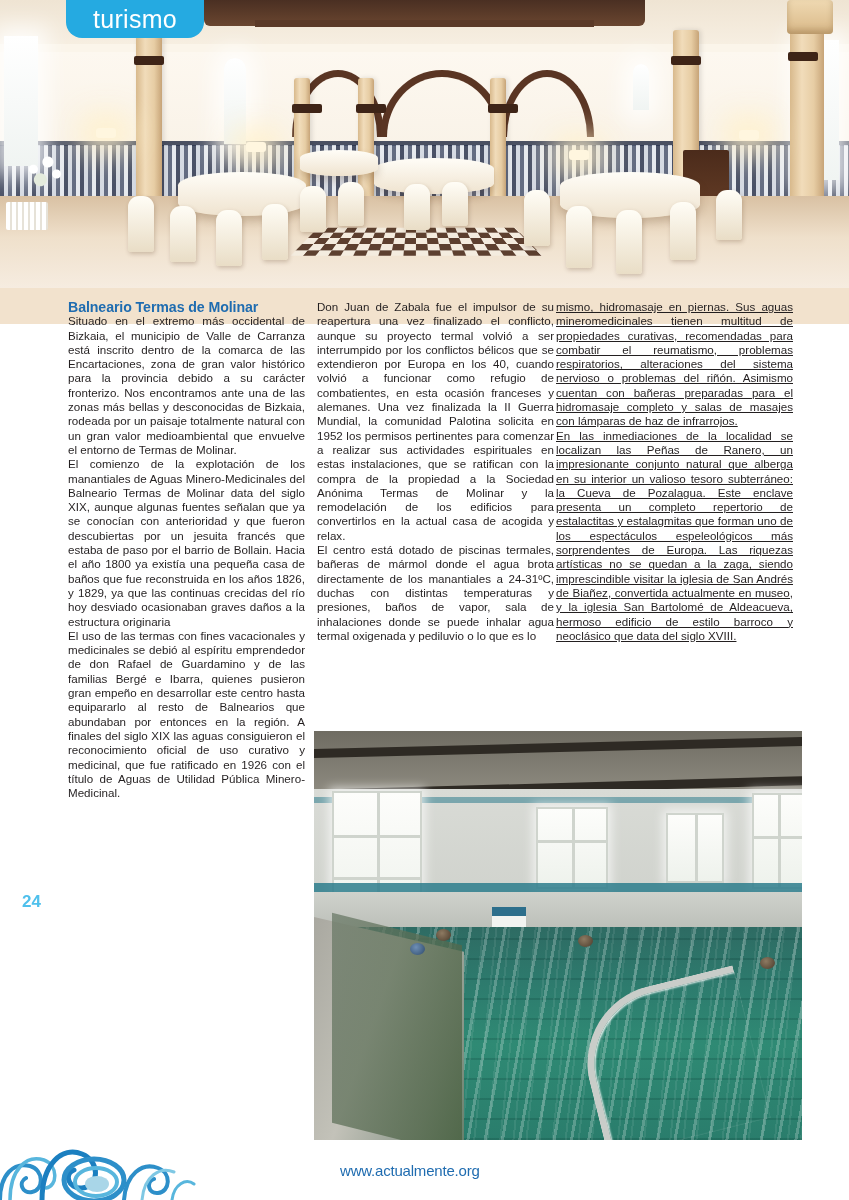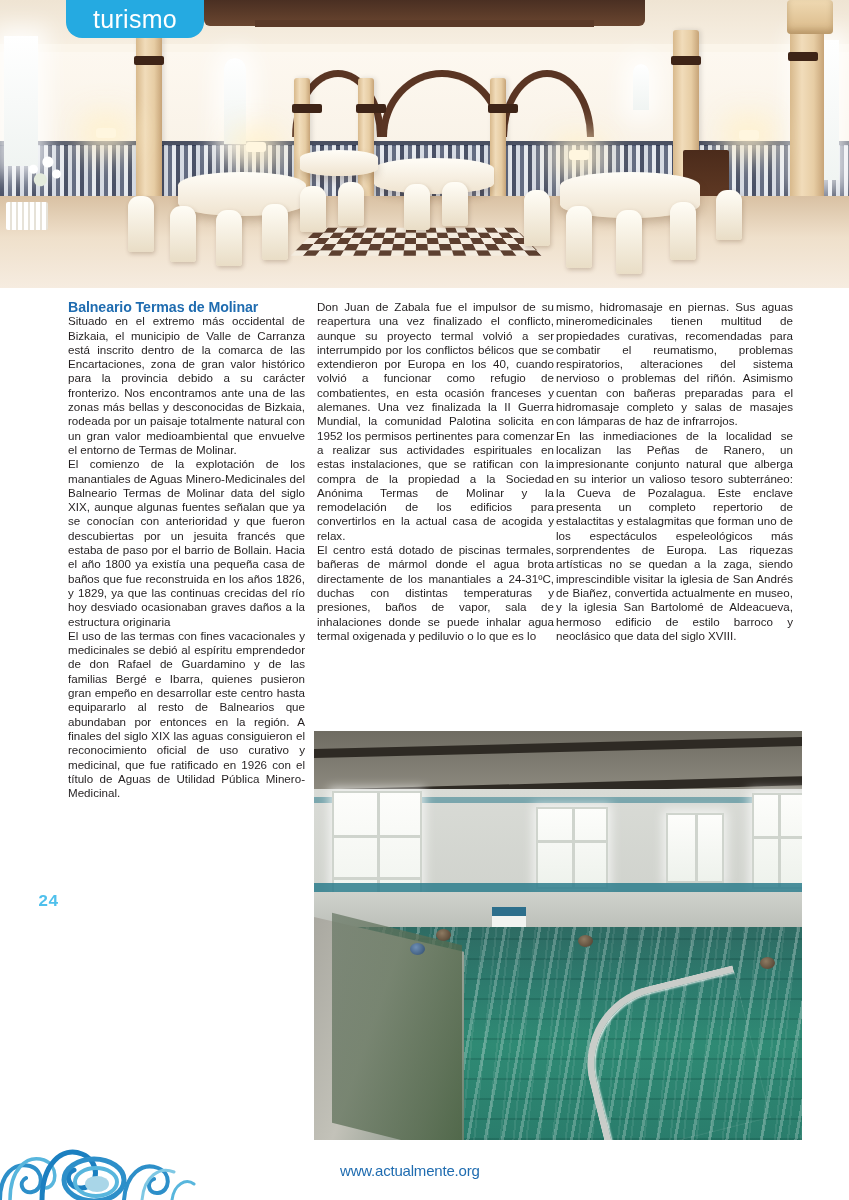--- a/index.html
+++ b/index.html
@@ -4,21 +4,21 @@
 <style>
   html,body{margin:0;padding:0;}
   body{
     width:849px;height:1200px;
     background:#ffffff;
     font-family:"Liberation Sans",sans-serif;
     position:relative;overflow:hidden;
   }
 
   
-  .hero{position:absolute;left:0;top:0;width:849px;height:288px;overflow:hidden;background:#e8dbc9;}
+  .hero{position:absolute;left:0;top:0;width:849px;height:324px;overflow:hidden;background:#e8dbc9;}
   .hall{position:absolute;inset:0;
     background:
       
       radial-gradient(ellipse 60% 30% at 50% 6%, rgba(255,250,238,.95), rgba(255,248,235,0) 70%),
       
       linear-gradient(#f2e2cd 0%, #f2e2cd 100%);
   }
   .ceiling{position:absolute;left:0;top:0;width:100%;height:46px;
     background:linear-gradient(#efe4d3,#f7efe2);}
   .ceil-beam{position:absolute;left:24%;top:0;width:52%;height:26px;
@@ -70,26 +70,26 @@
   .turismo-tab span{color:#fff;font-size:25px;font-weight:300;letter-spacing:.3px;
     font-family:"Liberation Sans",sans-serif;}
 
   
   .article{position:absolute;left:0;top:288px;width:849px;height:860px;}
   .col-text{position:absolute;top:12px;width:237px;
     font-size:11.6px;line-height:14.3px;color:#231f20;text-align:justify;
     -webkit-hyphens:auto;hyphens:auto;}
   #c1{left:68px;}
   #c2{left:317px;}
-  #c3{left:556px;}
+  #c3{left:556px;text-decoration:underline;}
   .col-text p{margin:0 0 0 0;text-indent:0;}
   .art-title{font-size:14.2px;font-weight:bold;color:#1f6cb0;margin:0 0 7px 0;
     letter-spacing:-.1px;text-align:left;}
 
-  .pagenum{position:absolute;left:38px;top:604px;font-size:17px;font-weight:bold;color:#4fc0ec;font-family:Liberation Mono, monospace;}
+  .pagenum{position:absolute;left:22px;top:604px;font-size:17px;font-weight:bold;color:#4fc0ec;}
 
   
   .poolphoto{position:absolute;left:314px;top:731px;width:488px;height:409px;overflow:hidden;background:#9aa39c;}
   .p-ceiling{position:absolute;left:0;top:0;width:100%;height:62px;background:linear-gradient(#6f6c62,#8e8b80);}
   .p-beam{position:absolute;left:0;width:100%;height:9px;background:#2e2a24;}
   .p-beam.b1{top:12px;transform:skewY(-1.4deg);}
   .p-beam.b2{top:52px;transform:skewY(-1.6deg);}
   .p-wall{position:absolute;left:0;top:58px;width:100%;height:140px;background:linear-gradient(#d9dbd6,#cdd0ca);}
   .p-stripe{position:absolute;left:0;top:152px;width:100%;height:9px;background:#2d7c8c;opacity:.85;}
   .p-stripe2{position:absolute;left:0;top:66px;width:100%;height:6px;background:#2d7c8c;opacity:.55;}

